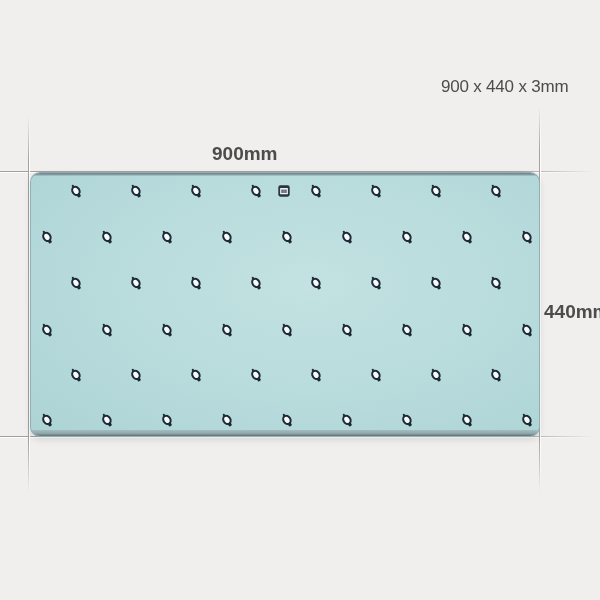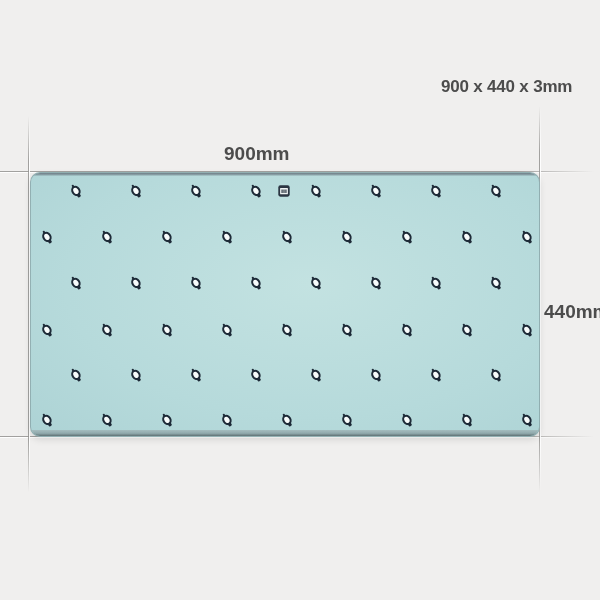--- a/index.html
+++ b/index.html
@@ -3,25 +3,25 @@
 <meta charset="utf-8">
 <style>
   html,body{margin:0;padding:0;}
   body{font-family:"Liberation Sans",sans-serif;}
   .scene{
     position:relative;width:600px;height:600px;overflow:hidden;
     background:var(--background,#f0efee);
   }
   .spec-label{
     position:absolute;left:441px;top:77px;
-    font-size:17px;font-weight:700;color:var(--text,#4c4c4c);
+    font-size:17px;font-weight:400;color:var(--text,#4c4c4c);
     letter-spacing:-0.2px;white-space:nowrap;
   }
   .width-label{
-    position:absolute;left:224px;top:143px;
+    position:absolute;left:212px;top:143px;
     font-size:19px;font-weight:700;color:var(--text,#4c4c4c);
     white-space:nowrap;
   }
   .height-label{
     position:absolute;left:544px;top:301px;
     font-size:19px;font-weight:700;color:var(--text,#4c4c4c);
     white-space:nowrap;
   }
   .dim-line{position:absolute;background-repeat:no-repeat;}
   .dim-line.h{

